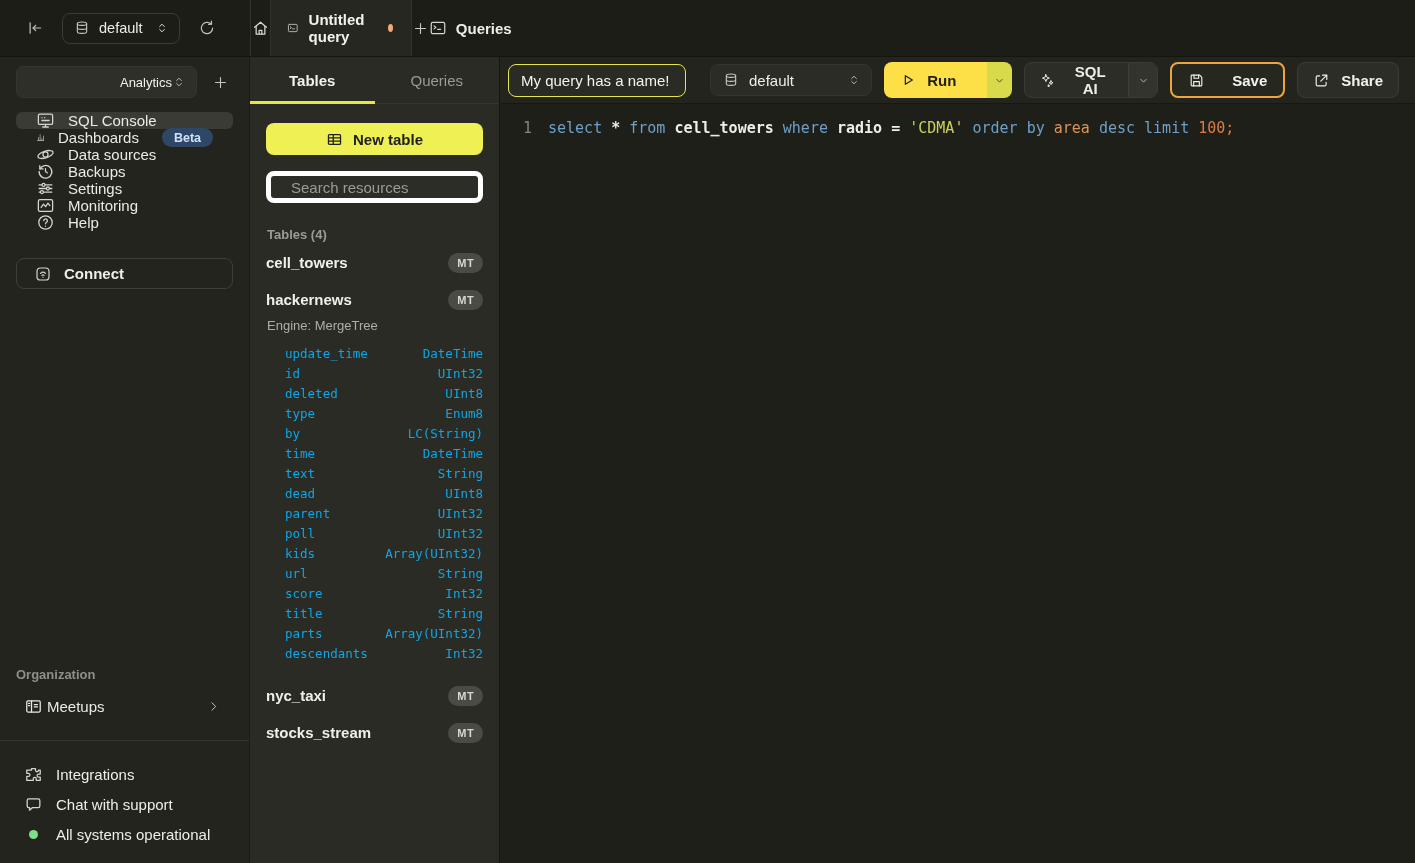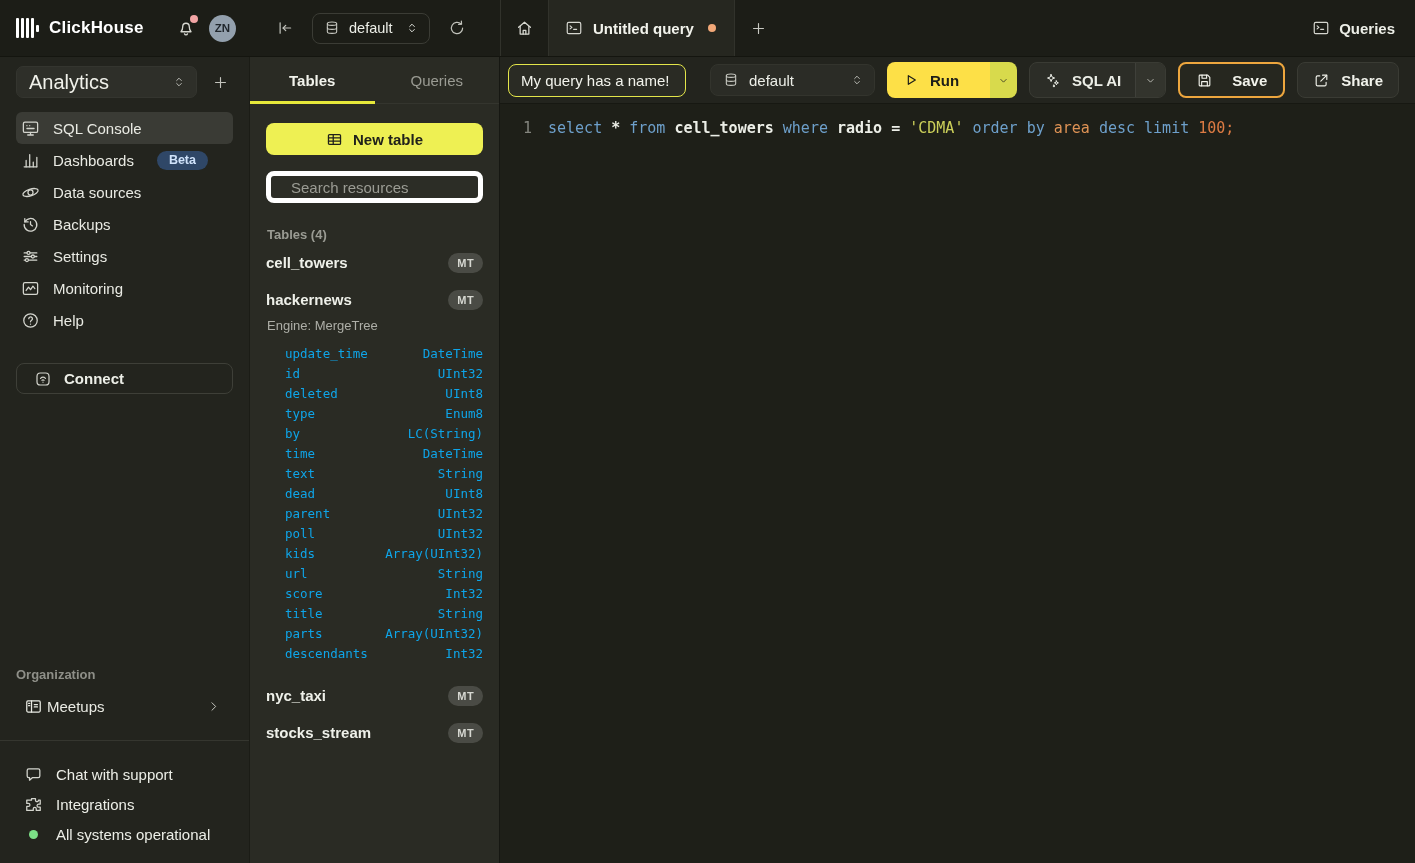--- a/index.html
+++ b/index.html
@@ -33,23 +33,23 @@
   .qtab .t { font-size:15px; font-weight:600; color:#f2f3ec; }
   .qtab .dot { width:8px; height:8px; border-radius:50%; background:#f2a878; margin-left:4px; }
   .newtab-seg { width:47px; display:flex; align-items:center; justify-content:center; color:#c8c9c2; cursor:pointer; }
   .tb-right { margin-left:auto; display:flex; align-items:center; padding-right:20px; }
   .queries-btn { display:flex; align-items:center; gap:9px; background:none; border:none; color:#eceee7; font-size:15px; font-weight:600; cursor:pointer; font-family:inherit; }
 
   
   .sidebar { background:#23241e; border-right:1px solid #1b1c16; display:flex; flex-direction:column; padding-top:9px; }
   .ws-row { display:flex; align-items:center; gap:11px; padding:0 16px; margin-bottom:14px; }
   .ws-dd { flex:1; display:flex; align-items:center; height:32px; background:#2e2f29; border:1px solid #34352f; border-radius:7px; padding:0 10px 0 12px; color:#f0f1ea; cursor:pointer; }
-  .ws-dd .lbl { flex:1; font-size:20px; font-weight:500; text-align:left; }
+  .ws-dd .lbl { flex:1; font-size:13px; font-weight:500; text-align:right; }
   .nav { display:flex; flex-direction:column; gap:0; padding:0 16px; }
-  .nav-item { display:flex; align-items:center; gap:13px; height:32px; padding:0 5px; border-radius:6px; color:#e9eae3; font-size:15px; font-weight:500; cursor:pointer; }
+  .nav-item { display:flex; align-items:center; gap:13px; height:17px; padding:0 20px; border-radius:6px; color:#e9eae3; font-size:15px; font-weight:500; cursor:pointer; }
   .nav-item .nic { color:#d4d5ce; }
   .nav-item.active { background:#3a3b35; }
   .badge { margin-left:10px; background:#2f4767; color:#cfe2fa; font-size:12.5px; font-weight:600; padding:2.5px 12px; border-radius:11px; }
   .connect-btn { margin:27px 16px 0; height:31px; display:flex; align-items:center; gap:12px; padding:0 17px; border:1px solid #3e3f38; border-radius:8px; background:none; color:#eceee7; font-size:15px; font-weight:600; cursor:pointer; font-family:inherit; }
   .sb-spacer { flex:1; }
   .org-label { padding:0 16px; font-size:13px; font-weight:600; color:#8e8f88; margin-bottom:8px; }
   .org-item { display:flex; align-items:center; gap:4px; height:32px; margin:0 16px; padding:0 12px 0 8px; color:#e9eae3; font-size:15px; font-weight:500; cursor:pointer; }
   .org-item .chev { margin-left:auto; color:#c3c4bd; }
   .sb-divider { height:1px; background:#35362f; margin:18px 0 18px; }
   .foot { display:flex; flex-direction:column; gap:0; padding:0 16px 14px; }
@@ -83,61 +83,39 @@
   .qname { width:178px; height:33px; background:#2a2b24; border:1.5px solid #e3e54a; border-radius:8px; color:#f2f3ec; font-size:15px; font-weight:500; padding:0 12px; outline:none; font-family:inherit; }
   .qt-spacer { flex:1; }
   .tb-dd { display:flex; align-items:center; gap:10px; width:165px; height:32px; background:#2b2c26; border:1px solid #33342d; border-radius:8px; padding:0 10px 0 12px; cursor:pointer; color:#eceee7; }
   .tb-dd .lbl { flex:1; text-align:left; font-size:15px; font-weight:500; }
   .run-btn { display:flex; align-items:stretch; height:36px; border-radius:8px; overflow:hidden; cursor:pointer; border:none; padding:0; background:none; font-family:inherit; }
   .run-main { display:flex; align-items:center; gap:11px; background:#fde047; color:#1d1e18; padding:0 31px 0 16px; font-size:15px; font-weight:600; }
   .run-chev { width:27px; display:flex; align-items:center; justify-content:center; background:#d8da4c; color:#3a3b20; }
   .ghost-btn { display:flex; align-items:center; height:36px; background:#2c2d27; border:1px solid #3a3b34; border-radius:8px; color:#eceee7; font-size:15px; font-weight:600; cursor:pointer; font-family:inherit; padding:0; overflow:hidden; }
   .ghost-btn .gb-main { display:flex; align-items:center; gap:11px; padding:0 14px; }
   .ghost-btn .gb-chev { width:30px; align-self:stretch; display:flex; align-items:center; justify-content:center; border-left:1px solid #3f403a; background:#33342d; color:#c8c9c2; }
-  .save-btn { display:flex; align-items:center; gap:19px; height:36px; padding:0 16px; background:#26271f; border:2px solid #eda63e; border-radius:8px; color:#f2f3ec; font-size:15px; font-weight:600; cursor:pointer; font-family:inherit; }
+  .save-btn { display:flex; align-items:center; gap:27px; height:36px; padding:0 16px; background:#26271f; border:2px solid #eda63e; border-radius:8px; color:#f2f3ec; font-size:15px; font-weight:600; cursor:pointer; font-family:inherit; }
   .share-btn { display:flex; align-items:center; gap:11px; height:36px; padding:0 15px; background:#2c2d27; border:1px solid #3a3b34; border-radius:8px; color:#f2f3ec; font-size:15px; font-weight:600; cursor:pointer; font-family:inherit; }
 
   .editor { flex:1; display:flex; padding-top:13px; font-family:"DejaVu Sans Mono", monospace; font-size:15px; cursor:text; }
   .gutter { width:32px; flex-shrink:0; text-align:right; color:#84857e; line-height:22px; }
   .code { padding-left:16px; white-space:pre; line-height:22px; }
   .tok.kw { color:#6ea0cb; }
   .tok.id { color:#eceee7; font-weight:700; }
   .tok.op { color:#eceee7; font-weight:700; }
   .tok.str { color:#ccd05a; }
   .tok.fn { color:#df9355; }
   .tok.num { color:#dd7b43; }
 </style>
 </head>
 <body>
 
 <div class="app">
 
   <header class="topbar">
-    <div class="tb-left">
-      <div class="logo">
-        <span class="logo-bars">
-            <i></i>
-            <i></i>
-            <i></i>
-            <i></i>
-            <i class="short"></i>
-          </span>
-        <span class="brand">ClickHouse</span>
-      </div>
-      <div class="tb-left-actions">
-        <span class="bell-wrap">
-          <svg class="ic" width="20" height="20" viewBox="0 0 24 24">
-              <path d="M18 16.5H6c1.3-1.6 2.1-2.8 2.1-6.3a3.9 3.9 0 017.8 0c0 3.5.8 4.7 2.1 6.3z"></path>
-              <path d="M10.2 19a1.9 1.9 0 003.6 0"></path>
-            </svg>
-          <span class="bell-dot"></span>
-        </span>
-        <span class="avatar">ZN</span>
-      </div>
-    </div>
 
     <div class="tb-mid">
       <button class="icon-btn">
         <svg class="ic" width="18" height="18" viewBox="0 0 24 24">
             <path d="M5.5 5v14"></path>
             <path d="M19.5 12H9.5"></path>
             <path d="M13 8.5L9.5 12l3.5 3.5"></path>
           </svg>
       </button>
       <div class="svc-dd">
@@ -294,29 +272,29 @@
       <svg class="ic chev" width="15" height="15" viewBox="0 0 24 24">
           <path d="M9.5 6l6 6-6 6"></path>
         </svg>
     </div>
 
     <div class="sb-divider"></div>
 
     <div class="foot">
       <div class="foot-item">
         <svg class="ic fic" width="19" height="19" viewBox="0 0 24 24">
-            <path d="M6 5h12a2 2 0 012 2v7a2 2 0 01-2 2h-7.5L7 19.2V16H6a2 2 0 01-2-2V7a2 2 0 012-2z"></path>
-          </svg>
-        <span>Chat with support</span>
+            <path d="M9.5 4.5h5v2.1a1.9 1.9 0 103.8 0h2.2v5h-2.1a1.9 1.9 0 100 3.8h2.1v4.1h-5v-2.1a1.9 1.9 0 10-3.8 0v2.1H3.5v-5h2.1a1.9 1.9 0 100-3.8H3.5v-4.1h6z"></path>
+          </svg>
+        <span>Integrations</span>
       </div>
       <div class="foot-item">
         <svg class="ic fic" width="19" height="19" viewBox="0 0 24 24">
-            <path d="M9.5 4.5h5v2.1a1.9 1.9 0 103.8 0h2.2v5h-2.1a1.9 1.9 0 100 3.8h2.1v4.1h-5v-2.1a1.9 1.9 0 10-3.8 0v2.1H3.5v-5h2.1a1.9 1.9 0 100-3.8H3.5v-4.1h6z"></path>
-          </svg>
-        <span>Integrations</span>
+            <path d="M6 5h12a2 2 0 012 2v7a2 2 0 01-2 2h-7.5L7 19.2V16H6a2 2 0 01-2-2V7a2 2 0 012-2z"></path>
+          </svg>
+        <span>Chat with support</span>
       </div>
       <div class="foot-item">
         <span class="status-dot"></span>
         <span>All systems operational</span>
       </div>
     </div>
   </aside>
 
   <section class="resources">
     <div class="res-tabs">

